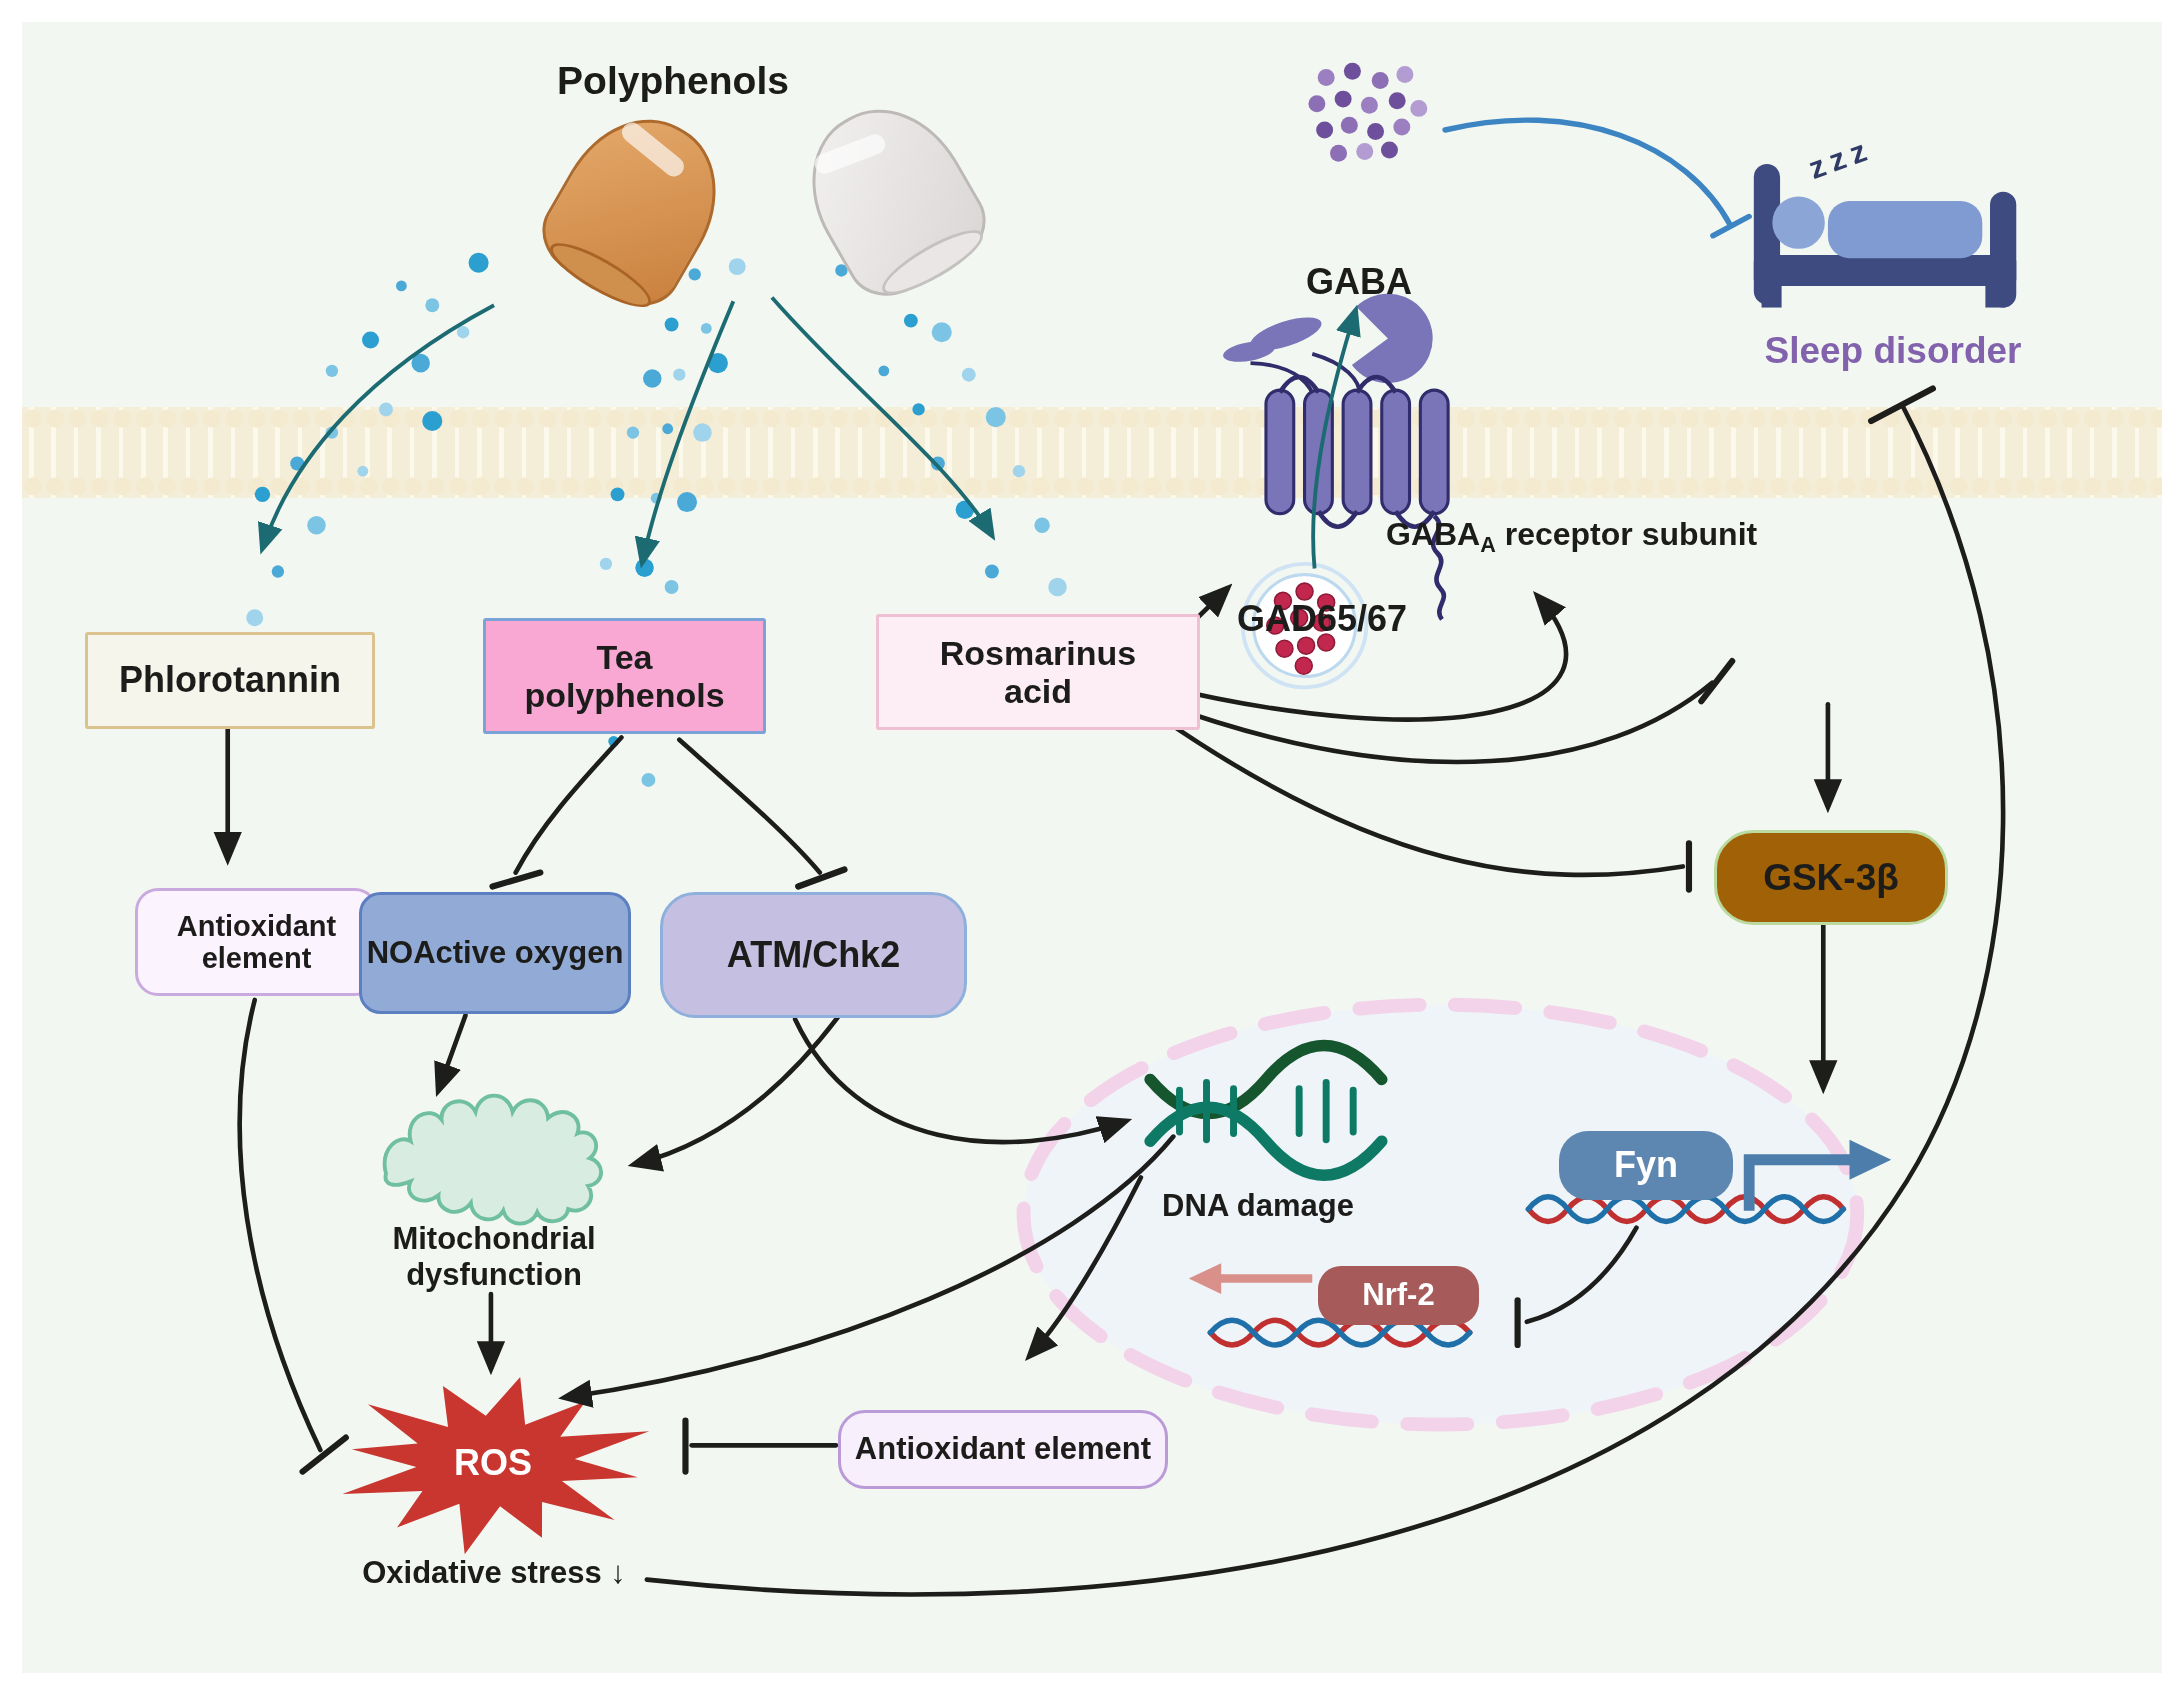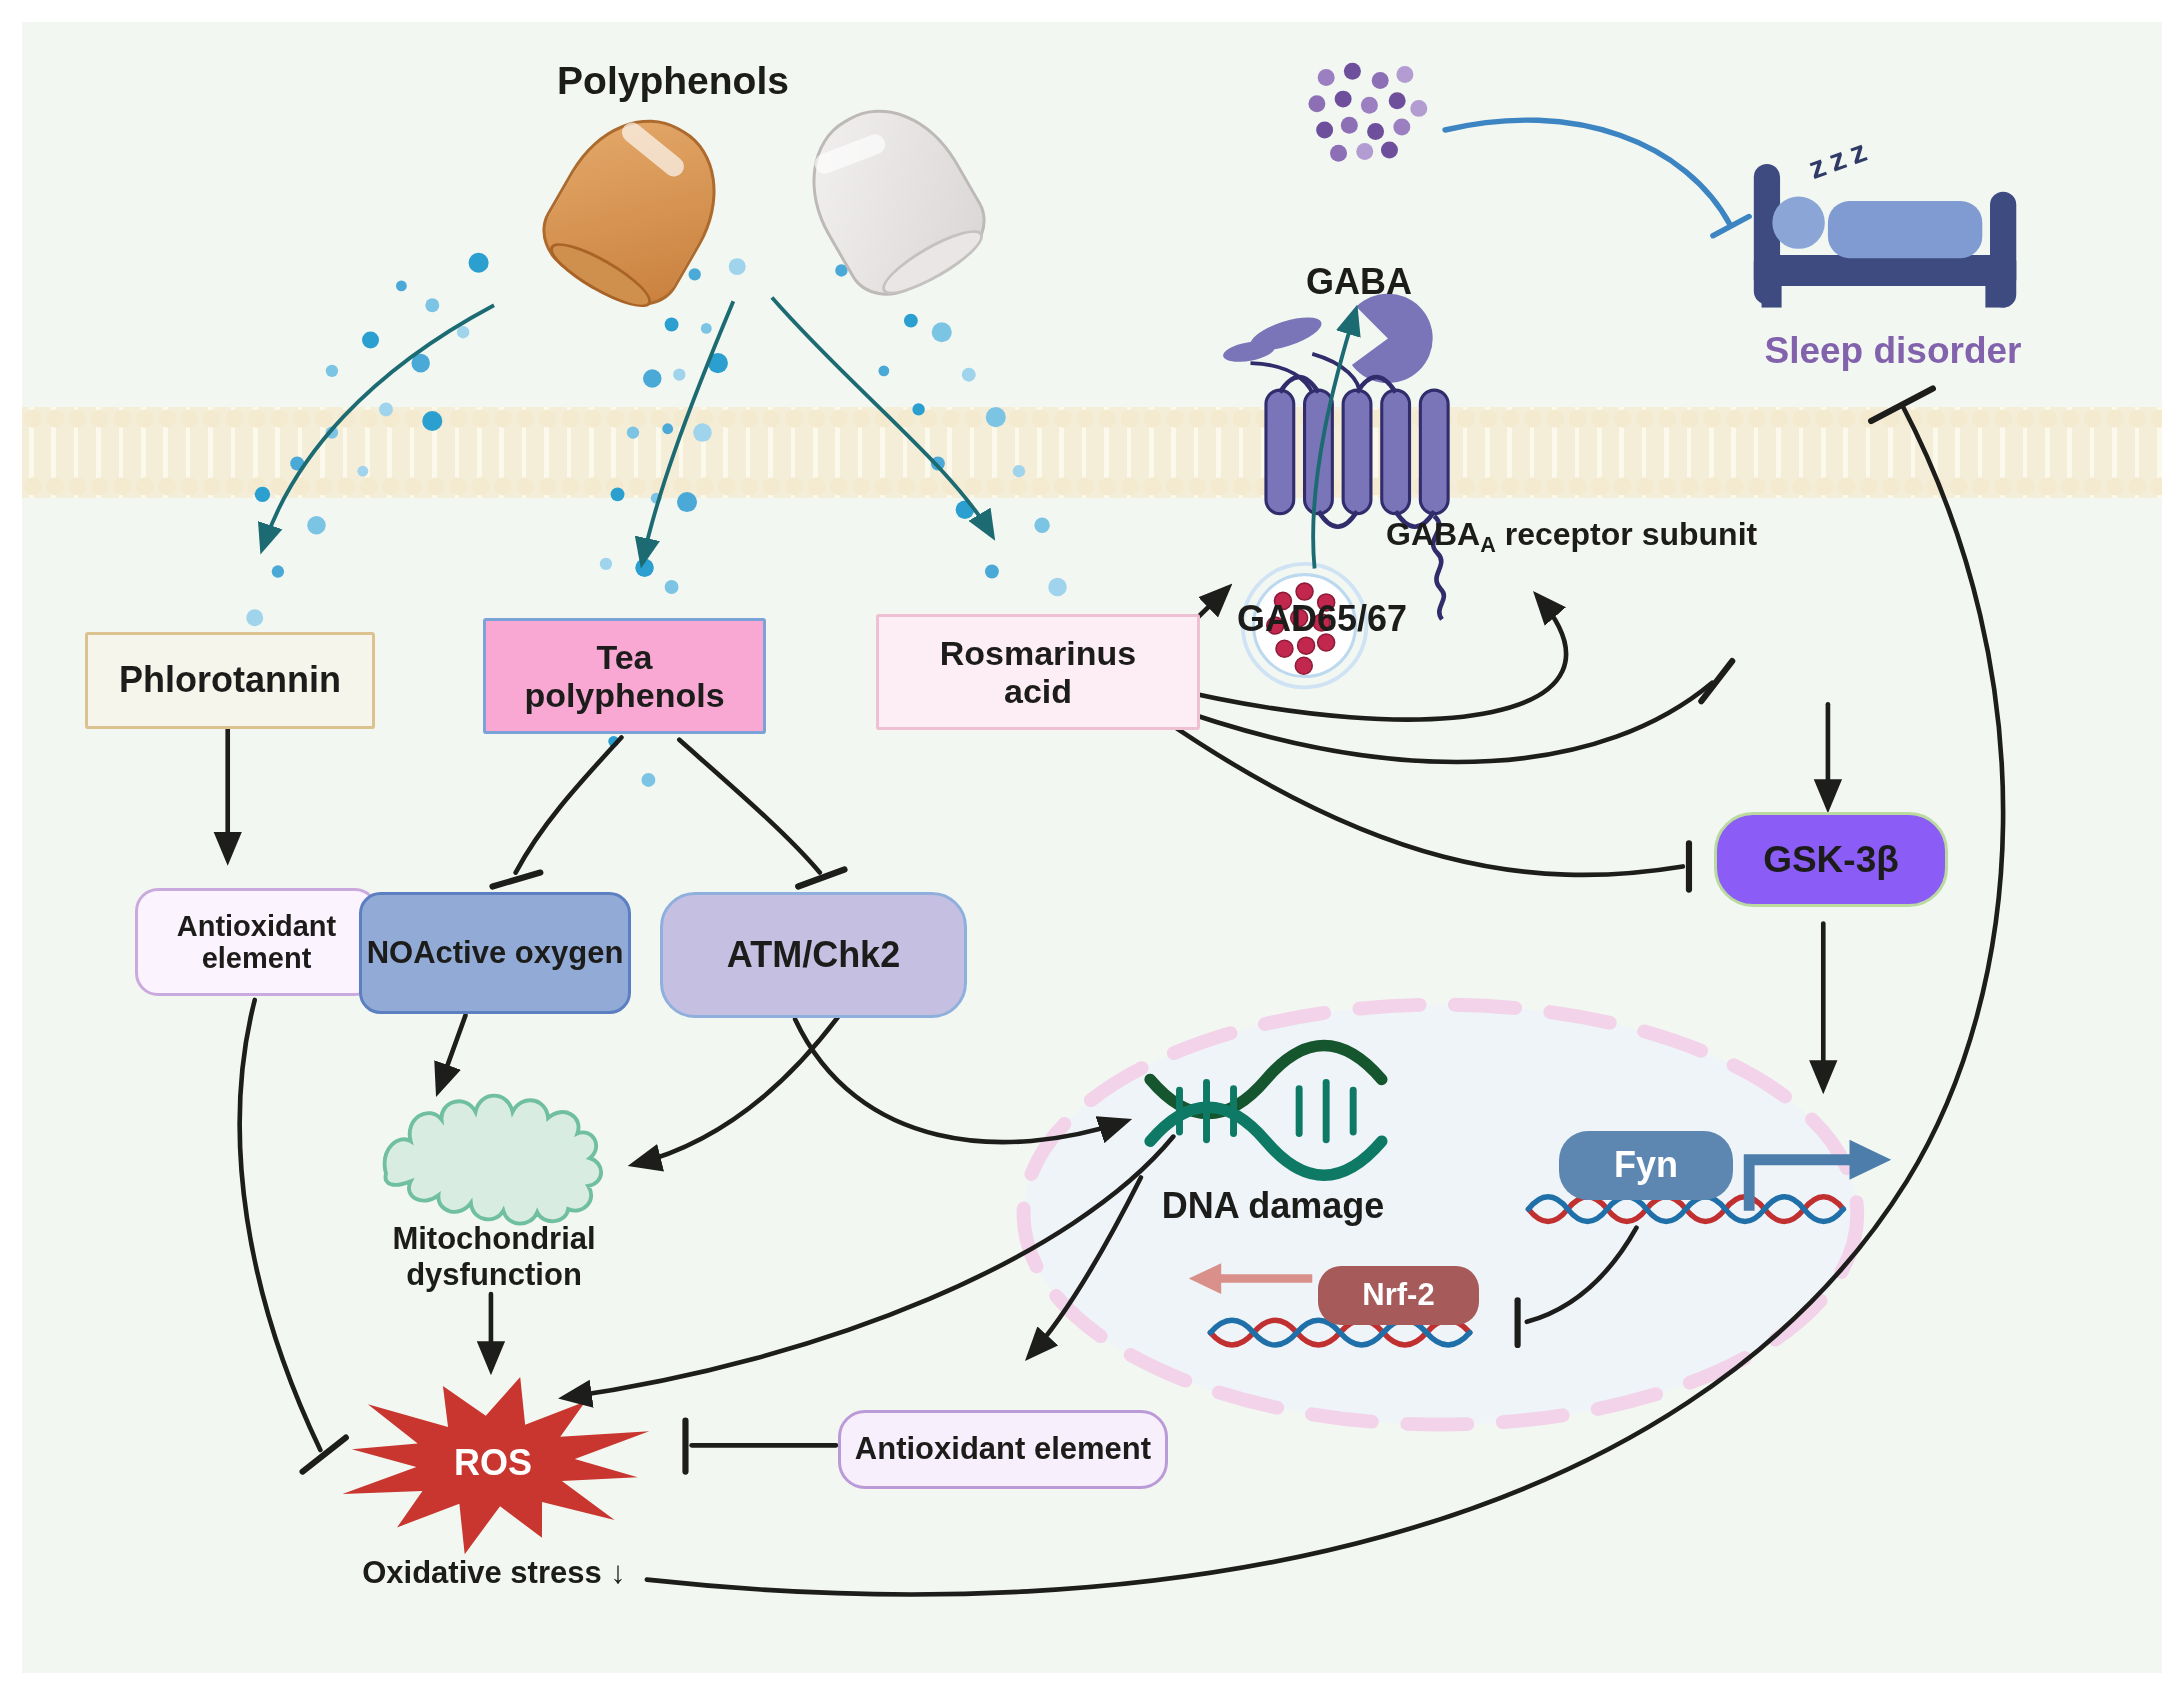--- a/index.html
+++ b/index.html
@@ -313,30 +313,30 @@
   <div class="box" style="left:359px;top:892px;width:266px;height:116px;font-size:31px;
        background:#92abd6;border:3.9px solid #5b7fc0;border-radius:21.6px;flex-direction:row;">
     <div>NO</div>
     <div>Active oxygen</div>
   </div>
 
   <div class="box" style="left:660px;top:892px;width:301px;height:120px;font-size:36px;
        background:#c5bfe2;border:3.1px solid #8fb0dc;border-radius:35px;">ATM/Chk2</div>
 
 
-  <div class="box" style="left:1714px;top:812px;width:228px;height:89px;font-size:37px;
-       background:#8b5cf6;border:3.1px solid #bada9f;border-radius:39px;">GSK-3β</div>
+  <div class="box" style="left:1714px;top:830px;width:228px;height:89px;font-size:37px;
+       background:#a16207;border:3.1px solid #bada9f;border-radius:39px;">GSK-3β</div>
 
   <div class="box" style="left:1559px;top:1131px;width:174px;height:69px;font-size:36px;color:#fff;
        background:#5d87b0;border-radius:29px;">Fyn</div>
 
   <div class="box" style="left:1318px;top:1266px;width:161px;height:59px;font-size:31px;color:#fff;
        background:#a65a5a;border-radius:23px;">Nrf-2</div>
 
-  <div class="lbl center" style="left:1258px;top:1206px;font-size:36px;margin-left:15px;">DNA damage</div>
+  <div class="lbl center" style="left:1258px;top:1206px;font-size:31px;">DNA damage</div>
 
   <div class="lbl center" style="left:494px;top:1239px;font-size:31px;">Mitochondrial</div>
   <div class="lbl center" style="left:494px;top:1275px;font-size:31px;">dysfunction</div>
 
   <div class="lbl center" style="left:493px;top:1463px;font-size:36px;color:#ffffff;">ROS</div>
 
   <div class="lbl center" style="left:494px;top:1573px;font-size:31px;font-weight:600;">Oxidative stress ↓</div>
 
   <div class="box" style="left:838px;top:1410px;width:324px;height:73px;font-size:31px;
        background:#f8effc;border:3.9px solid #bb9ad8;border-radius:27px;">Antioxidant element</div>

